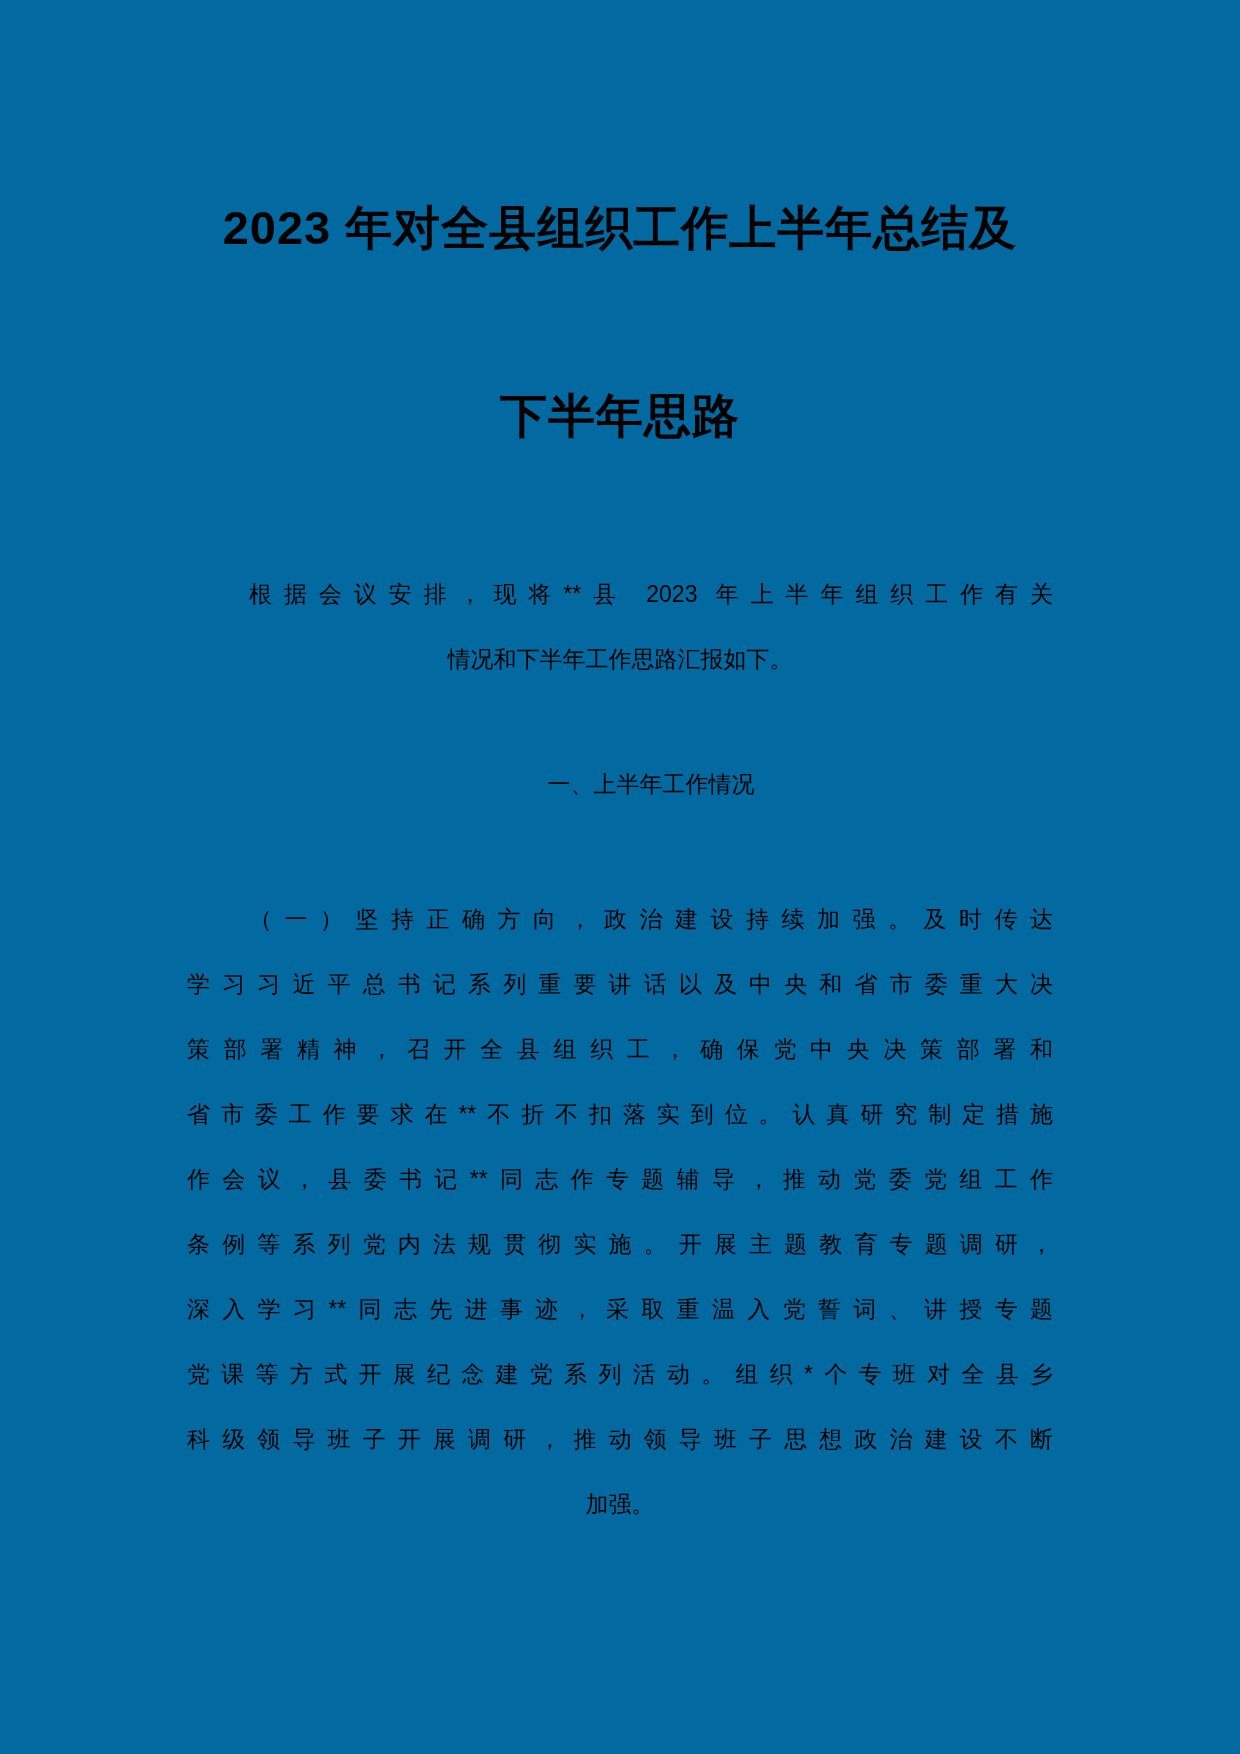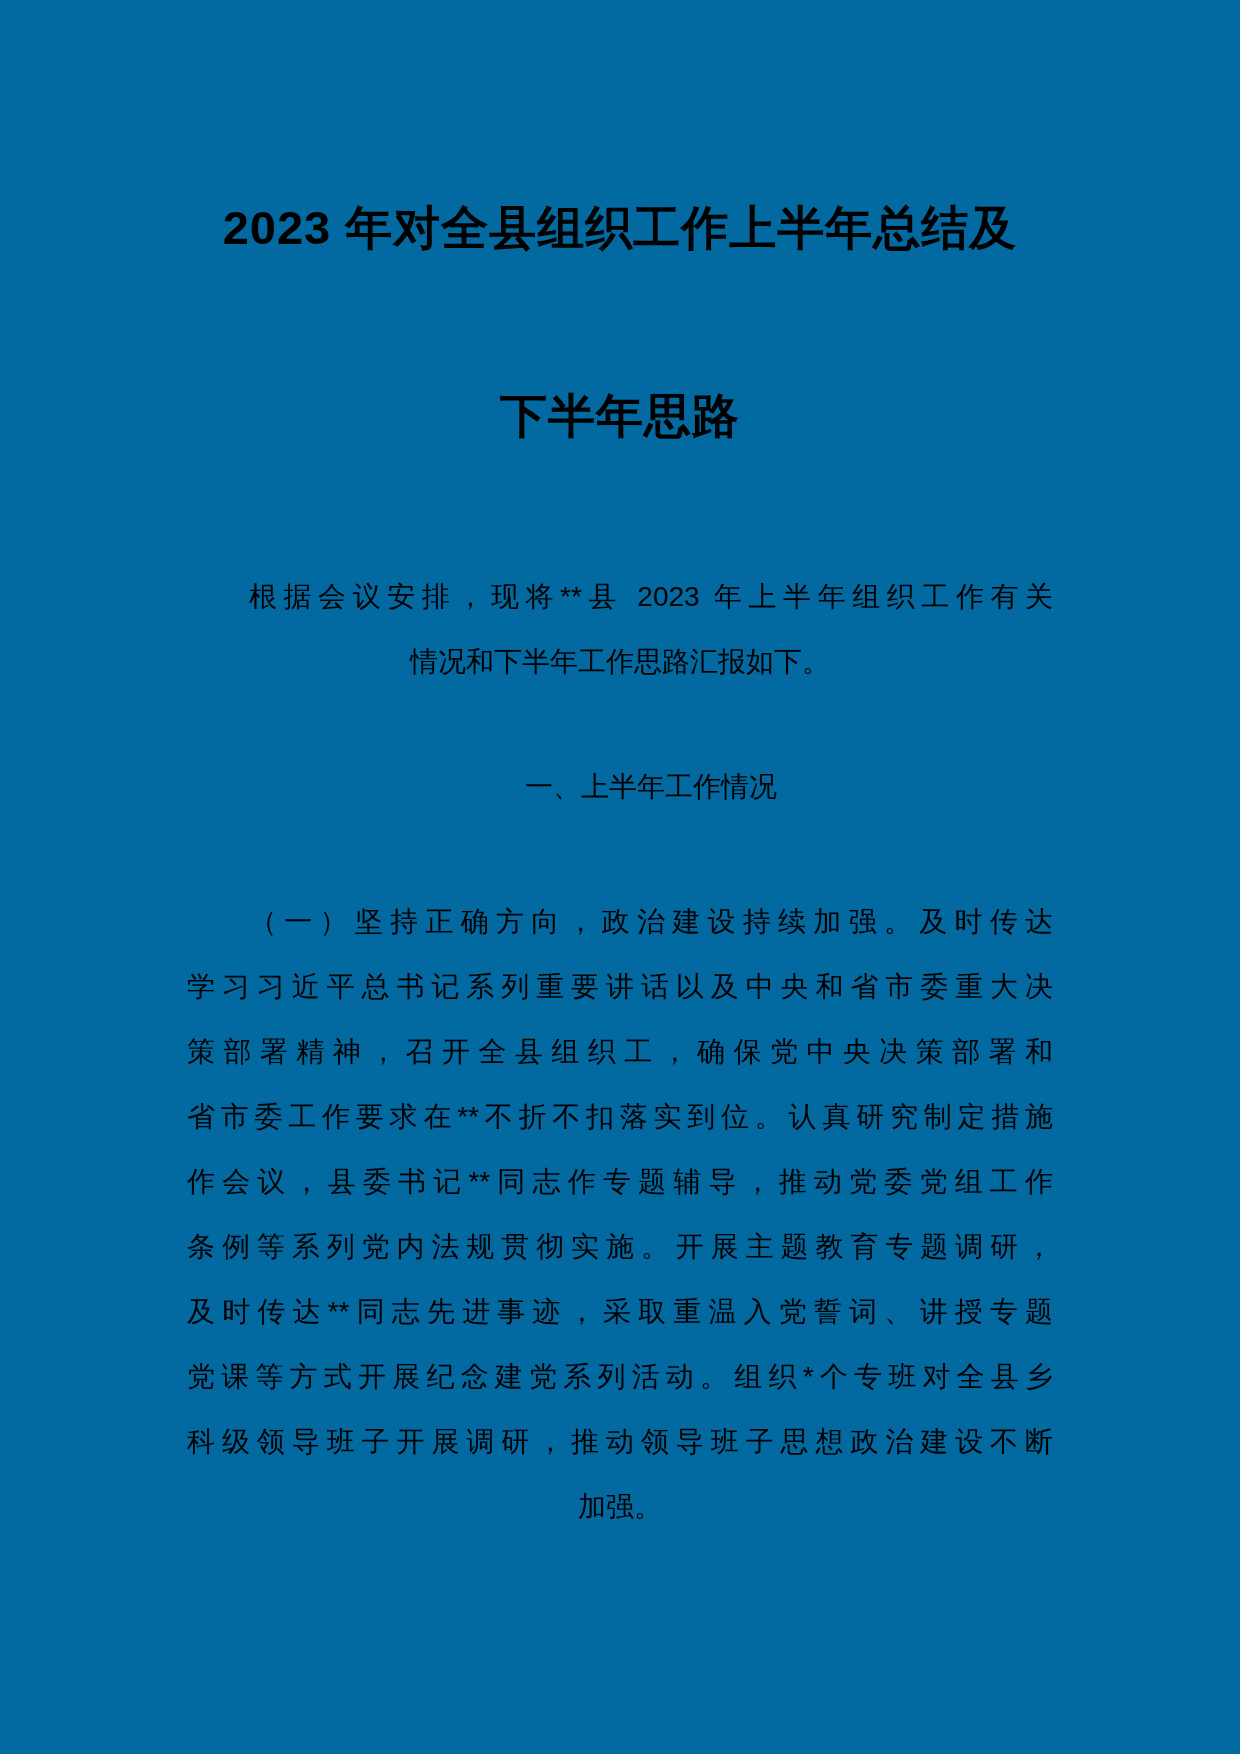--- a/index.html
+++ b/index.html
@@ -28,21 +28,21 @@
   .title-line {
     left: 0;
     width: 1240px;
     font-size: 47px;
     font-weight: 700;
     text-align: center;
     letter-spacing: 1px;
     white-space: nowrap;
   }
   .body-line {
-    font-size: 28px;
+    font-size: 23px;
     font-weight: 400;
   }
   .just {
     text-align: justify;
     text-align-last: justify;
     text-justify: inter-ideograph;
   }
   .indent {
     padding-left: 62px;
   }
@@ -63,18 +63,18 @@
   <div class="line body-line plain" style="top:647px">情况和下半年工作思路汇报如下。</div>
 
   <div class="line body-line plain indent" style="top:772px">一、上半年工作情况</div>
 
   <div class="line body-line just indent" style="top:907px">（一）坚持正确方向，政治建设持续加强。及时传达</div>
   <div class="line body-line just" style="top:972px">学习习近平总书记系列重要讲话以及中央和省市委重大决</div>
   <div class="line body-line just" style="top:1037px">策部署精神，召开全县组织工，确保党中央决策部署和</div>
   <div class="line body-line just" style="top:1102px">省市委工作要求在**不折不扣落实到位。认真研究制定措施</div>
   <div class="line body-line just" style="top:1167px">作会议，县委书记**同志作专题辅导，推动党委党组工作</div>
   <div class="line body-line just" style="top:1232px">条例等系列党内法规贯彻实施。开展主题教育专题调研，</div>
-  <div class="line body-line just" style="top:1297px">及时传达**同志先进事迹，采取重温入党誓词、讲授专题</div>
+  <div class="line body-line just" style="top:1297px">深入学习**同志先进事迹，采取重温入党誓词、讲授专题</div>
   <div class="line body-line just" style="top:1362px">党课等方式开展纪念建党系列活动。组织*个专班对全县乡</div>
   <div class="line body-line just" style="top:1427px">科级领导班子开展调研，推动领导班子思想政治建设不断</div>
   <div class="line body-line plain" style="top:1492px">加强。</div>
 
 </div>
 
 </body></html>

